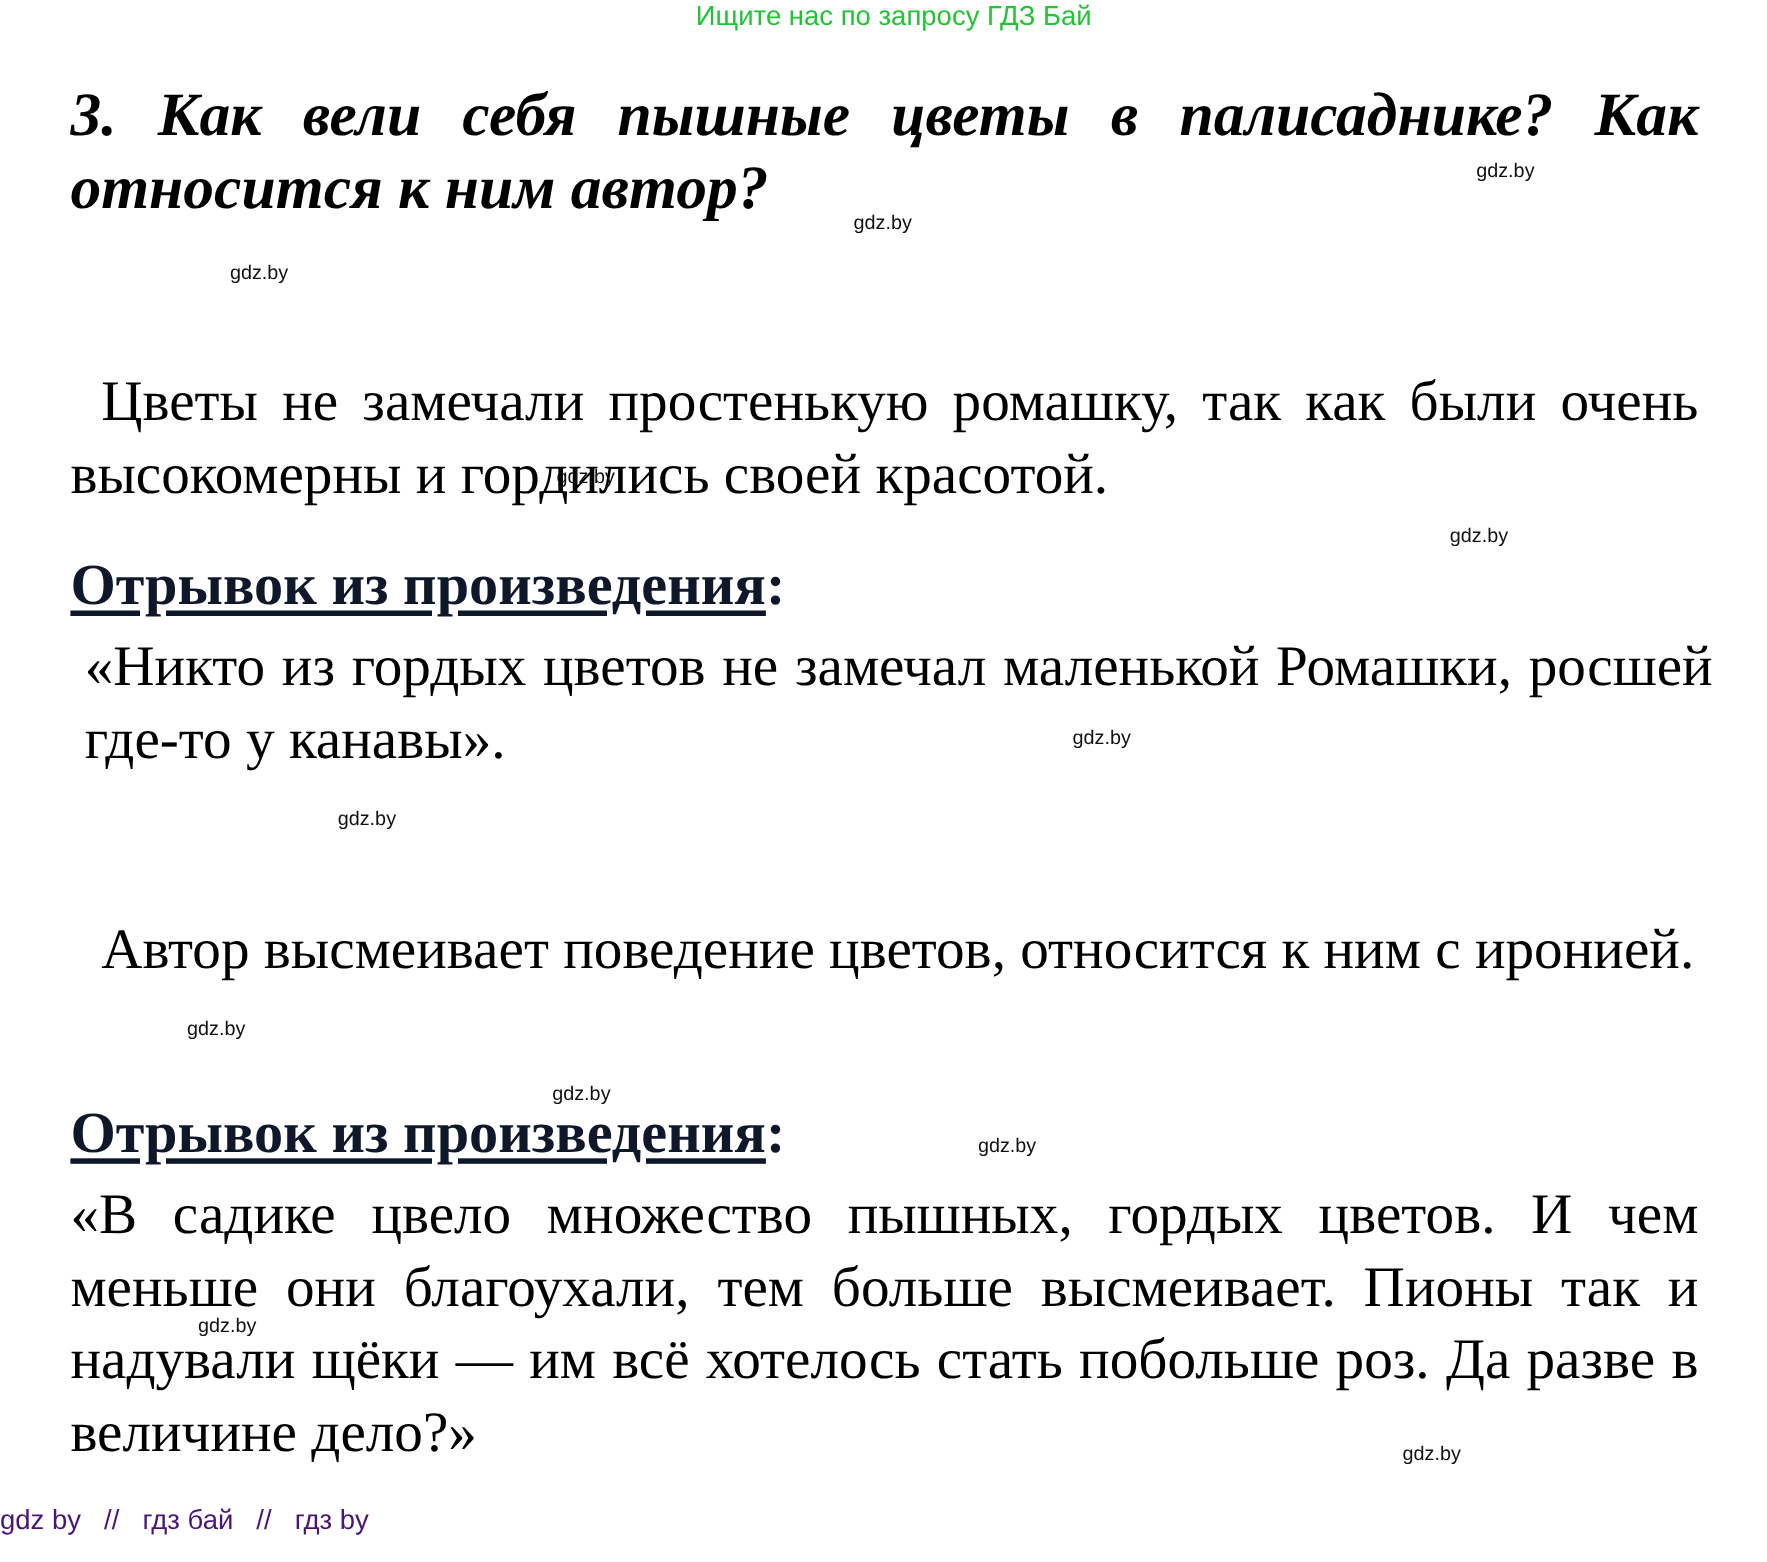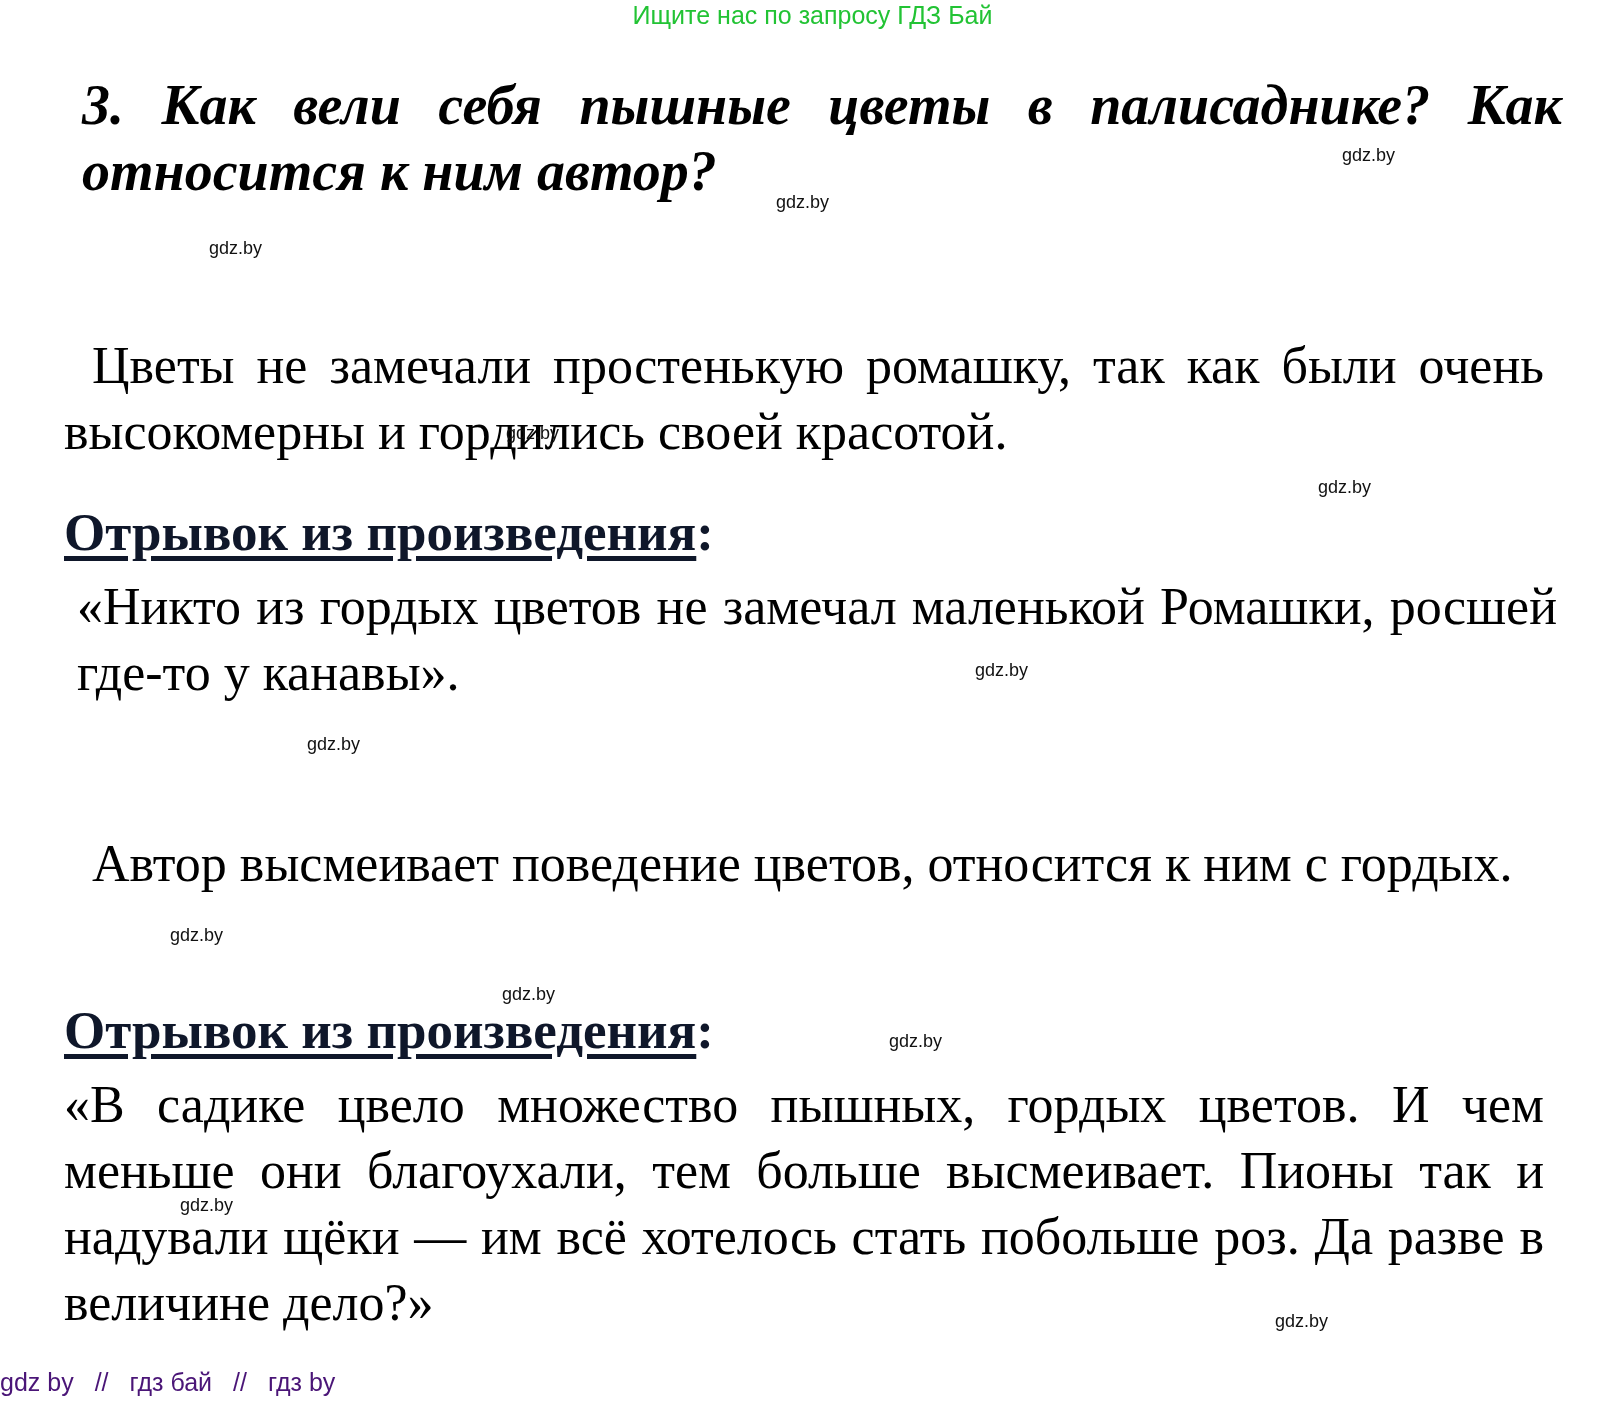--- a/index.html
+++ b/index.html
@@ -12,21 +12,21 @@
     .footer {
       position: absolute; left: 0; right: 0; top: 1364px; height: 36px;
       font-family: "Liberation Sans", sans-serif;
       font-size: 25px; color: #4a1577; line-height: 36px;
     }
     .footer .sep { margin: 0 14px; }
     .question {
       position: absolute; left: 64px; width: 1480px; top: 72px;
       font-family: "Liberation Serif", serif; font-weight: bold; font-style: italic;
       font-size: 56px; line-height: 66px; color: #000;
-      text-align: justify; text-align-last: left; margin-left: 18px;
+      text-align: justify; text-align-last: left;
     }
     .para {
       position: absolute; left: 64px; width: 1480px;
       font-family: "Liberation Serif", serif; font-size: 52px;
       line-height: 66px; color: #000; text-align: justify;
     }
     .para.indent { text-indent: 28px; margin-top: 45px; }
     .heading {
       position: absolute; left: 64px;
       font-family: "Liberation Serif", serif; font-weight: bold;
@@ -44,21 +44,21 @@
 <div class="top-banner">Ищите нас по запросу ГДЗ Бай</div>
 
 <div class="question">3. Как вели себя пышные цветы в палисаднике? Как относится к ним автор?</div>
 
 <div class="para indent" style="top:288px;">Цветы не замечали простенькую ромашку, так как были очень высокомерны и гордились своей красотой.</div>
 
 <div class="heading" style="top:502px;"><span class="u">Отрывок из произведения</span><span>:</span></div>
 
 <div class="para" style="top:574px;margin-left:13px;">«Никто из гордых цветов не замечал маленькой Ромашки, росшей где-то у канавы».</div>
 
-<div class="para indent" style="top:786px;">Автор высмеивает поведение цветов, относится к ним с гордых.</div>
+<div class="para indent" style="top:786px;">Автор высмеивает поведение цветов, относится к ним с иронией.</div>
 
 <div class="heading" style="top:1000px;"><span class="u">Отрывок из произведения</span><span>:</span></div>
 
 <div class="para" style="top:1072px;">«В садике цвело множество пышных, гордых цветов. И чем меньше они благоухали, тем больше высмеивает. Пионы так и надували щёки — им всё хотелось стать побольше роз. Да разве в величине дело?»</div>
 
 <div id="watermarks">
   <span class="wm" style="left: 1342px; top: 140px;">gdz.by</span>
   <span class="wm" style="left: 776px; top: 187px;">gdz.by</span>
   <span class="wm" style="left: 209px; top: 233px;">gdz.by</span>
   <span class="wm" style="left: 506px; top: 418px;">gdz.by</span>

